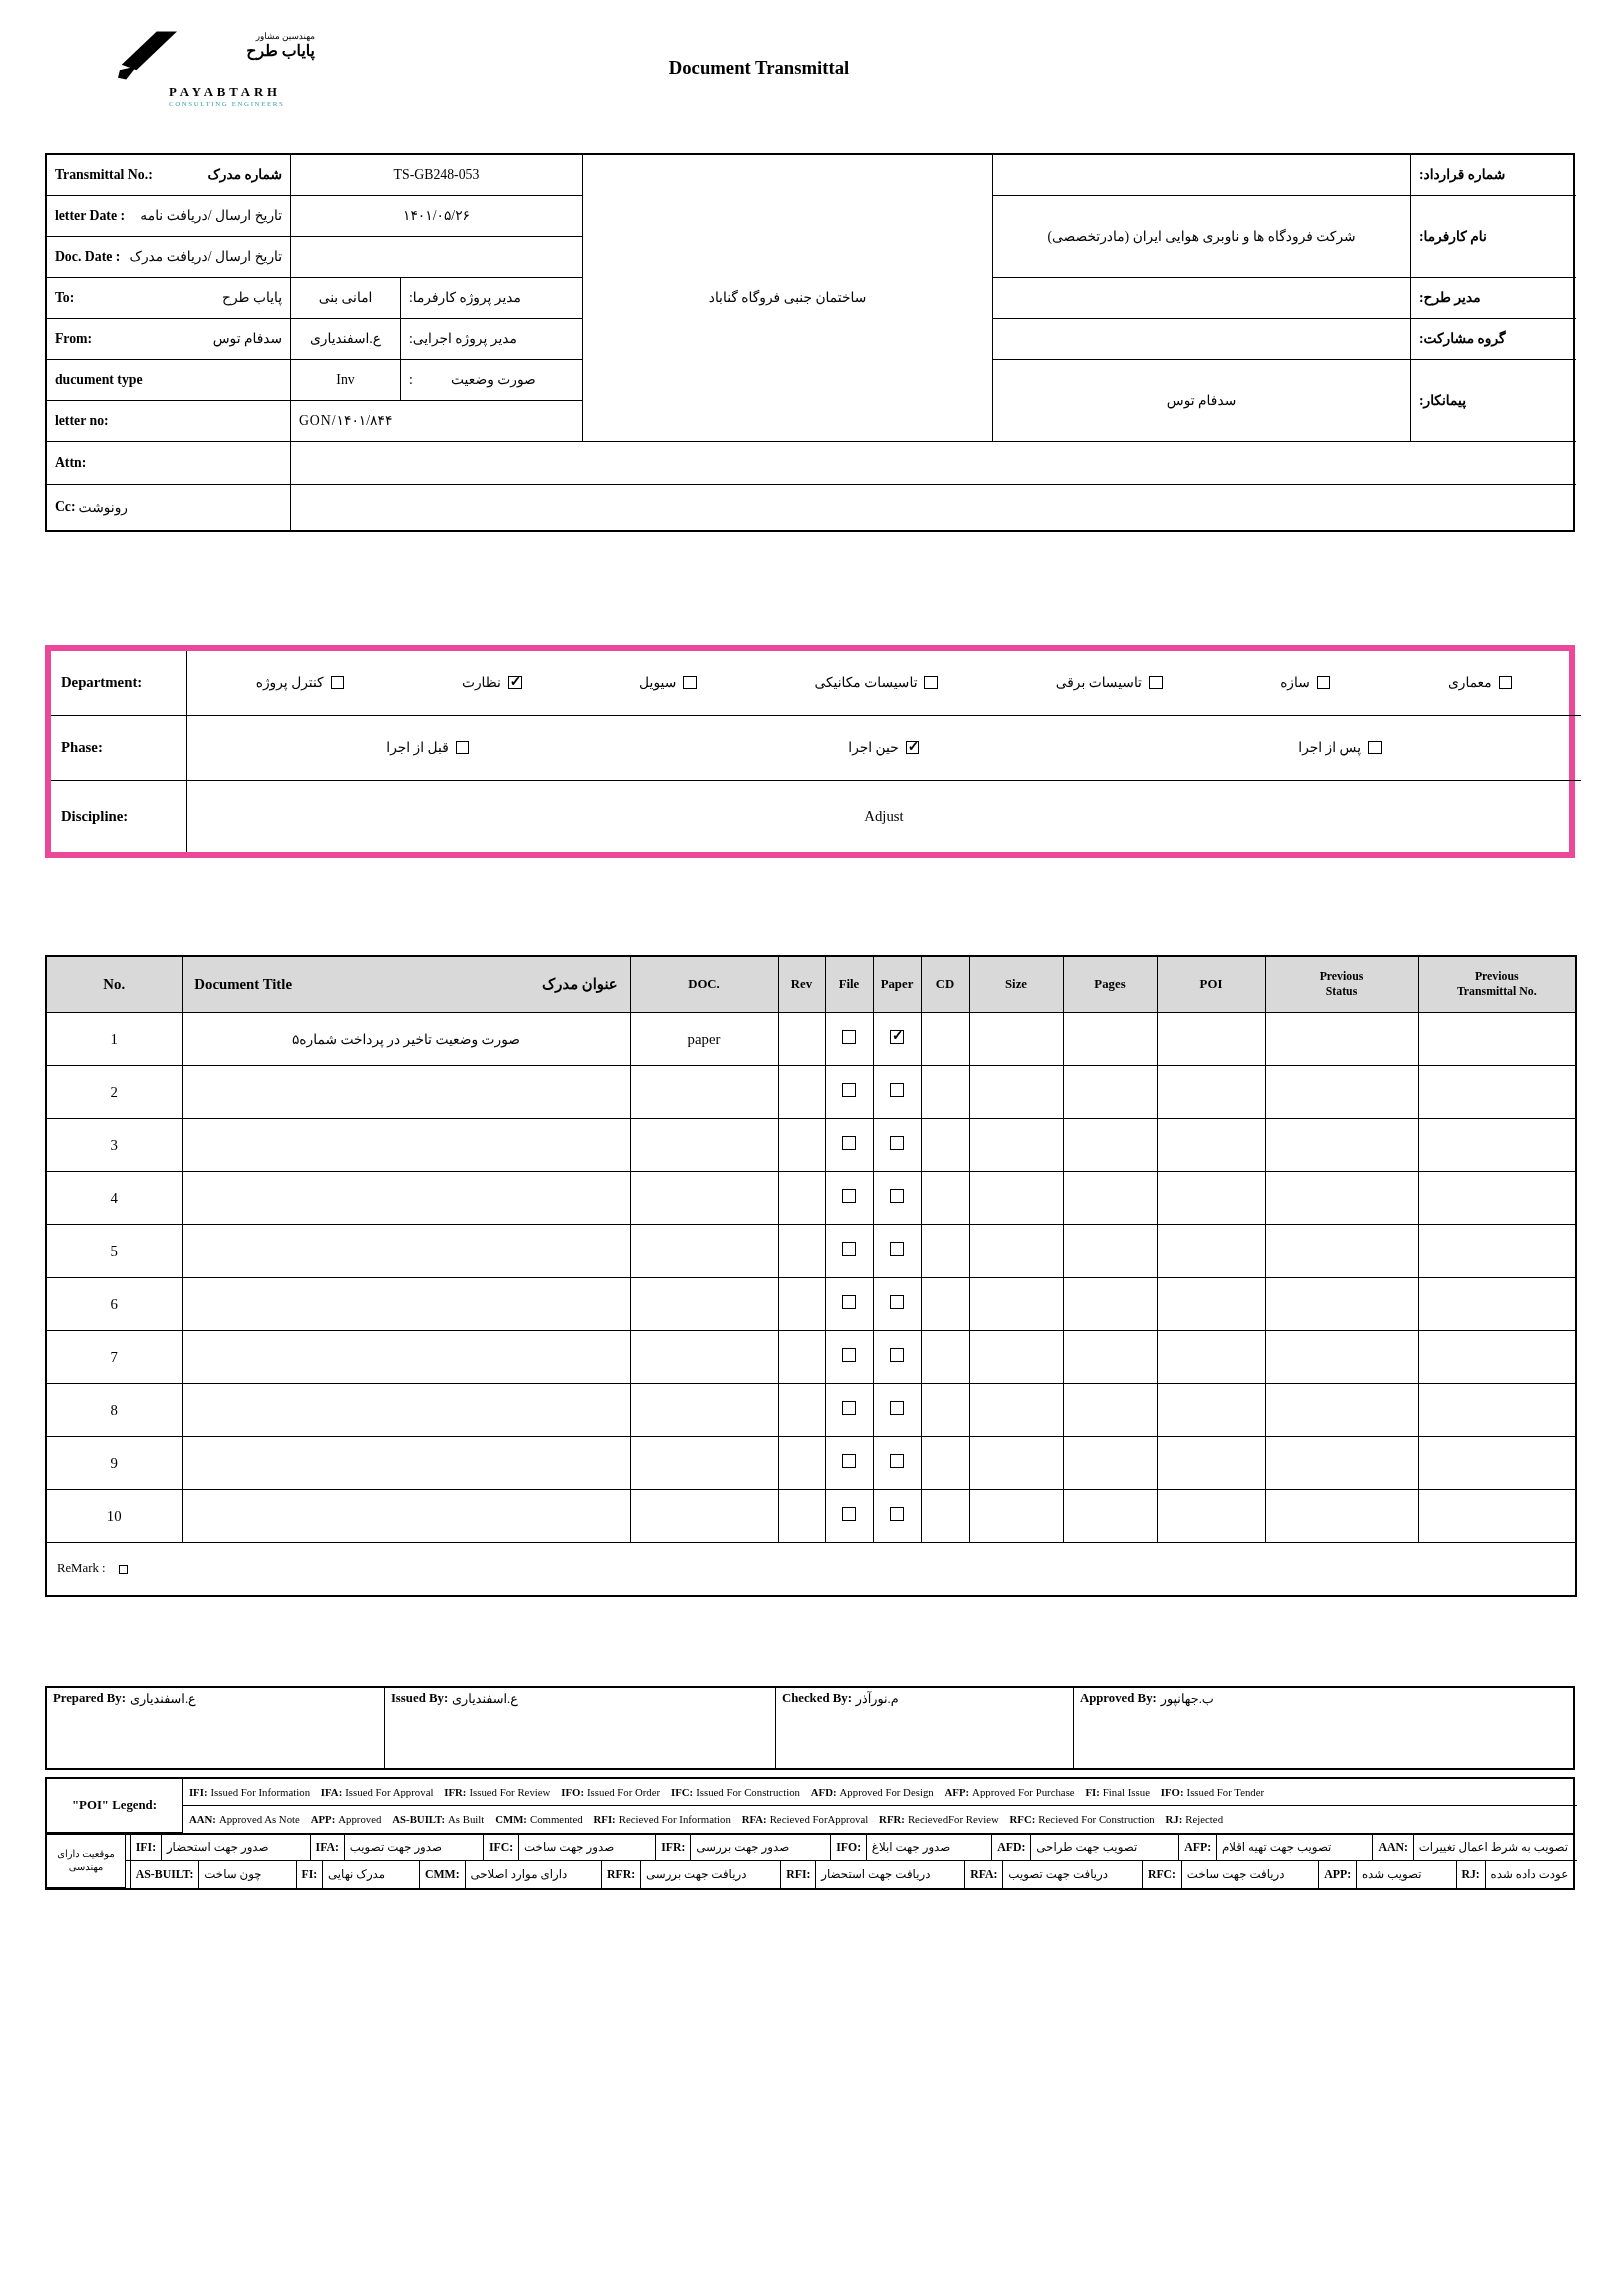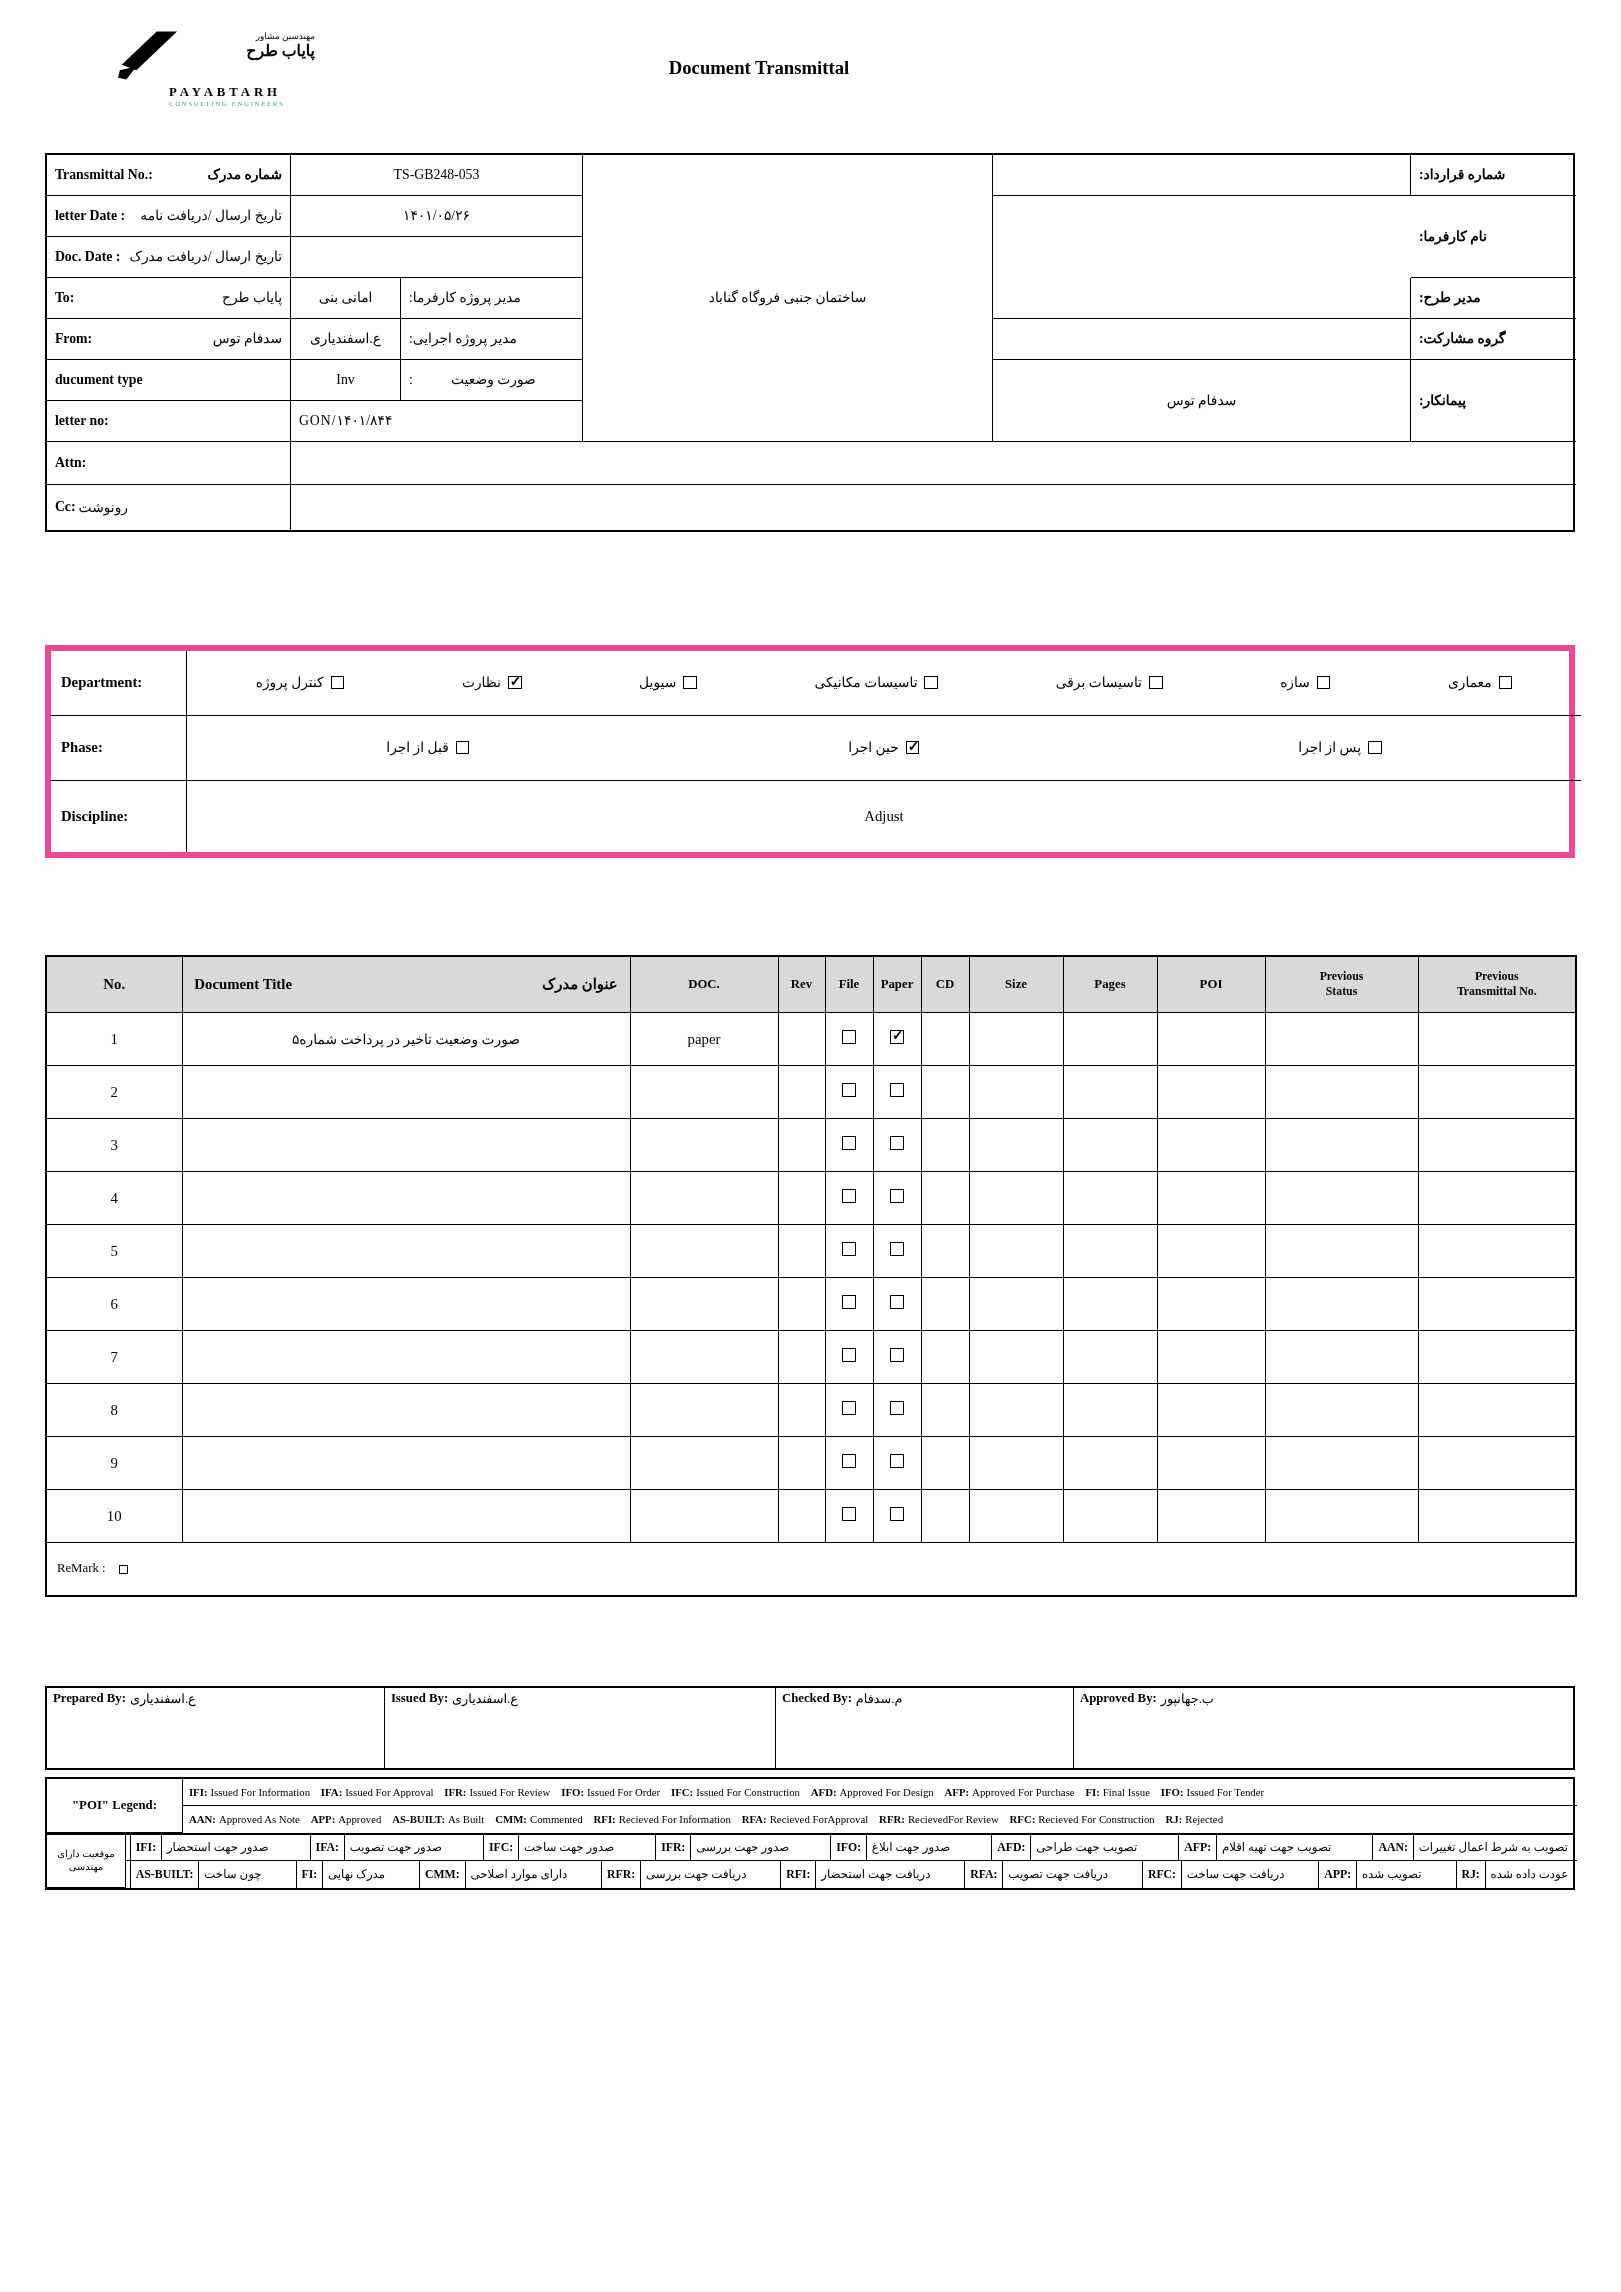--- a/index.html
+++ b/index.html
@@ -129,20 +129,21 @@
       <div class="ctr" style="grid-area:1/2/2/4">TS-GB248-053</div>
       <div class="proj" style="grid-area:1/4/8/5" dir="rtl">ساختمان جنبی فروگاه گناباد</div>
       <div style="grid-area:1/5"></div>
       <div class="nbr rt b" style="grid-area:1/6" dir="rtl">شماره قرارداد:</div>
 
       <div class="sp" style="grid-area:2/1">
         <span class="b">letter Date :</span>
         <span dir="rtl">تاریخ ارسال /دریافت نامه</span>
       </div>
       <div class="ctr" style="grid-area:2/2/3/4">۱۴۰۱/۰۵/۲۶</div>
+      <div class="ctr" style="grid-area:2/5/4/6" dir="rtl">شرکت فرودگاه ها و ناوبری هوایی ایران (مادرتخصصی)</div>
       <div class="nbr rt b" style="grid-area:2/6/4/7" dir="rtl">نام کارفرما:</div>
 
       <div class="sp" style="grid-area:3/1">
         <span class="b">Doc. Date :</span>
         <span dir="rtl">تاریخ ارسال /دریافت مدرک</span>
       </div>
       <div class="ctr" style="grid-area:3/2/4/4"></div>
 
       <div class="sp" style="grid-area:4/1">
         <span class="b">To:</span>
@@ -432,21 +433,21 @@
       <div>
         <span class="b">Prepared By:</span>
         <span dir="rtl">ع.اسفندیاری</span>
       </div>
       <div>
         <span class="b">Issued By:</span>
         <span dir="rtl">ع.اسفندیاری</span>
       </div>
       <div>
         <span class="b">Checked By:</span>
-        <span dir="rtl">م.سدفام</span>
+        <span dir="rtl">م.نورآذر</span>
       </div>
       <div>
         <span class="b">Approved By:</span>
         <span dir="rtl">ب.جهانپور</span>
       </div>
     </div>
 
     <div class="poi">
       <div class="poi-label">"POI" Legend:</div>
       <div class="nbr poi-line" id="poi-line1">

